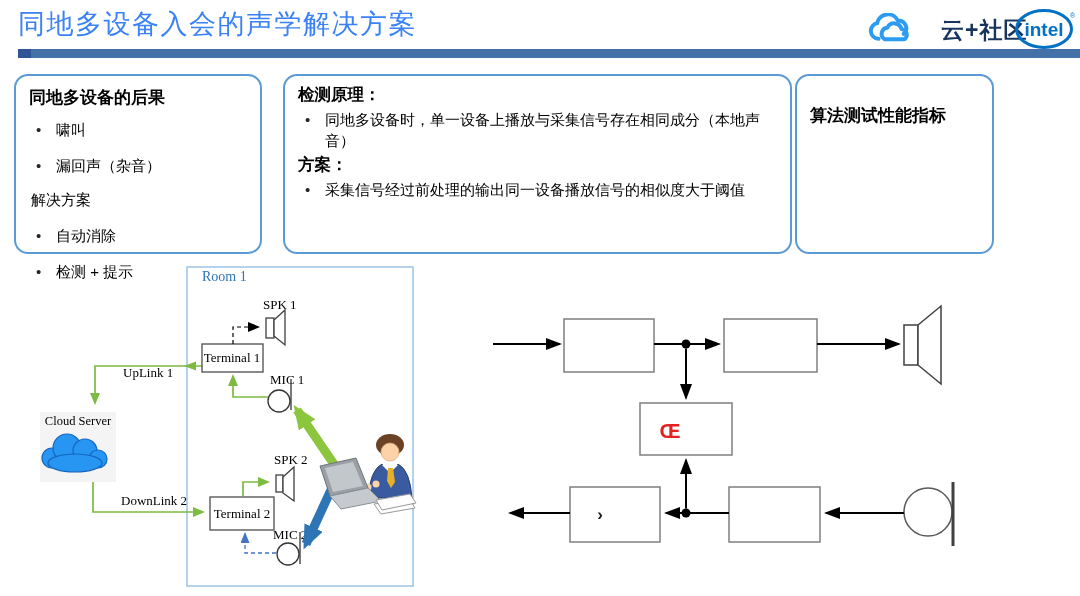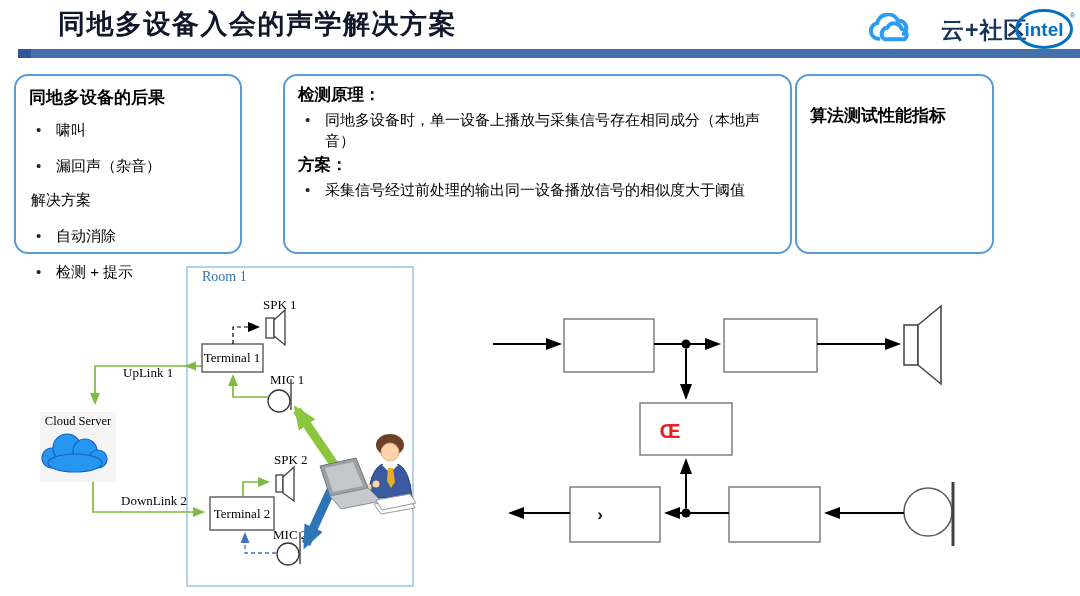--- a/index.html
+++ b/index.html
@@ -5,21 +5,21 @@
   html,body{margin:0;padding:0;}
   body{
     width:1080px;height:596px;position:relative;overflow:hidden;
     background:#ffffff;
     font-family:"Liberation Sans","DejaVu Sans",sans-serif;
     color:#000;
   }
   
   .page-title{
     position:absolute;left:18px;top:6px;
-    font-size:27px;font-weight:bold;color:#0f172a;letter-spacing:1.5px;margin-left:40px;
+    font-size:27px;font-weight:normal;color:#3b82f6;letter-spacing:1.5px;
   }
   .title-bar{
     position:absolute;left:18px;top:49px;width:1062px;height:9px;
     background:#4472a8;
   }
   .title-bar-cap{
     position:absolute;left:0;top:0;width:13px;height:9px;background:#2f5597;
   }
   .logo-cloud{
     position:absolute;left:867px;top:13px;display:flex;align-items:center;gap:21px;
@@ -27,21 +27,21 @@
   .logo-cloud-text{
     font-size:23px;font-weight:bold;color:#17355c;margin-left:7px;letter-spacing:1px;
   }
   .logo-intel{position:absolute;left:1014px;top:6px;}
   
   .info-box{
     position:absolute;top:74px;height:180px;box-sizing:border-box;
     border:2.5px solid #5B9BD5;border-radius:14px;background:#fff;
     padding:8px 13px;
   }
-  #box-consequences{left:14px;width:228px;}
+  #box-consequences{left:14px;width:248px;}
   #box-principle{left:283px;width:509px;}
   #box-metrics{left:795px;width:199px;padding-top:26px;}
   .box-title{font-size:17px;font-weight:bold;margin:2px 0 10px 0;}
   .box-heading{font-size:16.5px;font-weight:bold;margin:0 0 3px 0;}
   .sub-heading{font-size:15px;margin:1px 0 15px 2px;font-family:Liberation Mono, monospace;}
   ul.blist{list-style:none;margin:0;padding:0;}
   ul.blist li{
     position:relative;padding-left:27px;font-size:15px;line-height:21px;
   }
   ul.blist li::before{

